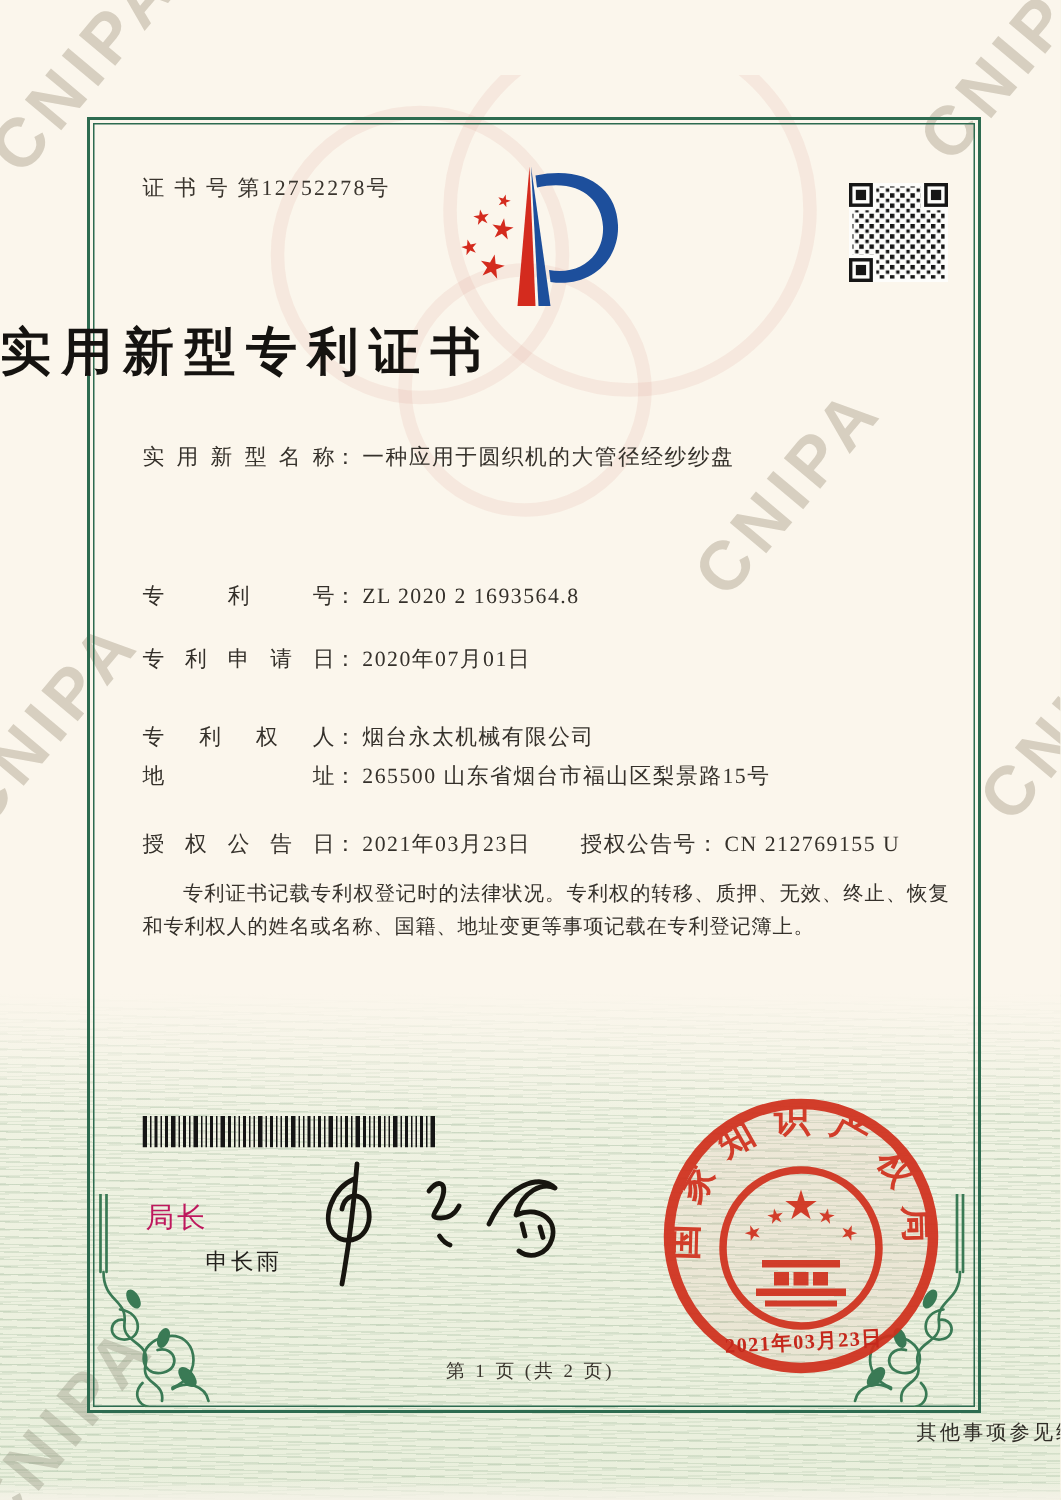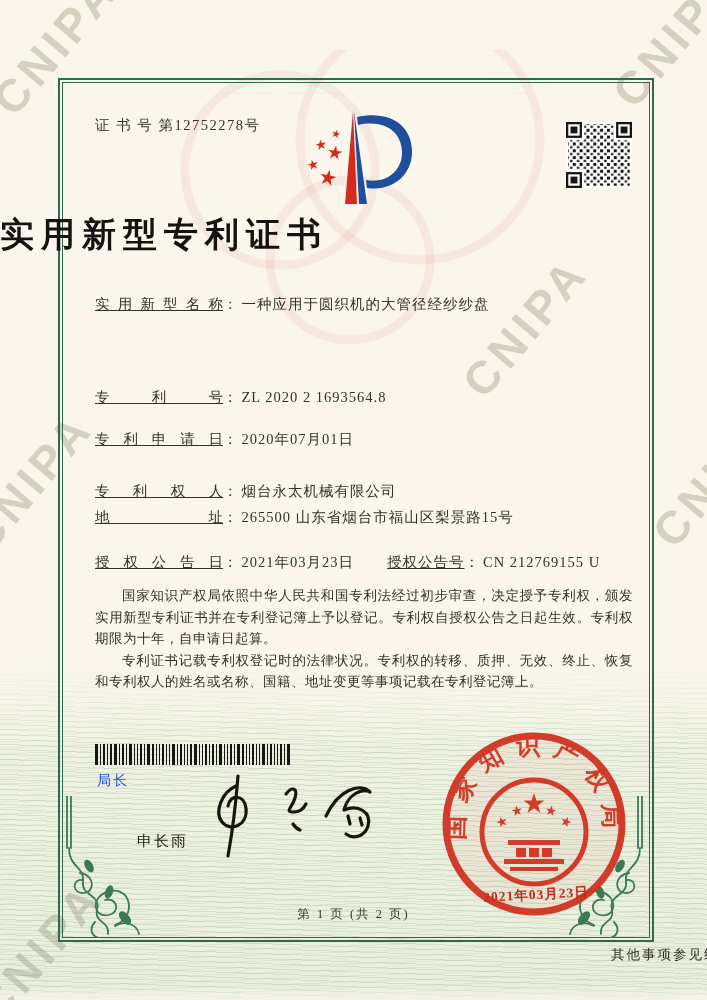--- a/index.html
+++ b/index.html
@@ -30,32 +30,32 @@
   .frame{position:absolute;left:58px;top:78px;width:592px;height:860px;border:2px solid #2d6b50;z-index:2;}
   .frame-inner{position:absolute;inset:2px;border:1px solid #2d6b50;}
 
   .cert-no{position:absolute;left:95px;top:116px;font-size:14.5px;letter-spacing:1.5px;color:#3a352e;z-index:3;}
   .logo{position:absolute;left:283px;top:108px;z-index:3;}
   .qr{position:absolute;left:566px;top:122px;width:66px;height:66px;z-index:3;}
   .title{position:absolute;left:0;top:212px;width:707px;font-size:34px;font-weight:bold;
     letter-spacing:7px;color:#151310;z-index:3;}
 
   .frow{position:absolute;left:95px;width:545px;font-size:14.5px;color:#35312b;z-index:3;white-space:nowrap;}
-  .flabel{display:inline-block;width:128px;text-align:justify;text-align-last:justify;vertical-align:bottom;text-decoration:underline;}
+  .flabel{display:inline-block;width:128px;text-align:justify;text-align-last:justify;vertical-align:bottom;}
   .fcolon{margin-right:4px;}
   .fval{letter-spacing:1px;}
   .grant2{position:absolute;left:292px;top:0;white-space:nowrap;}
   .grant2 .flabel{width:auto;letter-spacing:1px;}
 
   .paras{position:absolute;left:95px;top:585px;width:538px;z-index:3;color:#35312b;}
   .paras p{margin:0;font-size:13.5px;line-height:21.5px;text-align:justify;text-indent:2em;letter-spacing:.5px;}
 
   .barcode{position:absolute;left:95px;top:744px;z-index:3;}
 
-  .signer-title{position:absolute;left:97px;top:772px;font-size:14px;color:#1d4ed8;z-index:4;letter-spacing:2px;}
+  .signer-title{position:absolute;left:97px;top:799px;font-size:19px;color:#be185d;z-index:4;letter-spacing:2px;}
   .signer-name{position:absolute;left:97px;top:832px;font-size:15px;color:#23211d;z-index:4;letter-spacing:2px;margin-left:40px;}
   .signature{position:absolute;left:198px;top:772px;z-index:4;}
 
   .seal{position:absolute;left:438px;top:728px;z-index:5;opacity:.93;}
   .seal-date{position:absolute;left:441px;top:886px;width:190px;text-align:center;font-size:13.5px;font-weight:bold;
     color:#c5281c;letter-spacing:1px;transform:rotate(-3deg);z-index:6;white-space:nowrap;}
 
   .flourish{position:absolute;z-index:3;}
   .flourish.left{left:59px;top:796px;transform:scaleX(-1);}
   .flourish.right{left:564px;top:796px;}
@@ -154,21 +154,20 @@
     <span class="flabel">地址</span><span class="fcolon">：</span><span class="fval">265500 山东省烟台市福山区梨景路15号</span>
   </div>
   <div class="frow" style="top:553px;">
     <span class="flabel">授权公告日</span><span class="fcolon">：</span><span class="fval">2021年03月23日</span>
     <span class="grant2">
       <span class="flabel">授权公告号</span><span class="fcolon">：</span><span class="fval">CN 212769155 U</span>
     </span>
   </div>
 
   <div class="paras">
-    <p>国家知识产权局依照中华人民共和国专利法经过初步审查，决定授予专利权，颁发实用新型专利证书并在专利登记簿上予以登记。专利权自授权公告之日起生效。专利权期限为十年，自申请日起算。</p>
     <p>专利证书记载专利权登记时的法律状况。专利权的转移、质押、无效、终止、恢复和专利权人的姓名或名称、国籍、地址变更等事项记载在专利登记簿上。</p>
   </div>
 
   <svg class="barcode" width="198" height="21" viewBox="0 0 198 21">
     <path fill="#151515" d="M0 0h3v21h-3z M5 0h1v21h-1z M8 0h2v21h-2z M12 0h1v21h-1z M15 0h2v21h-2z M19 0h3v21h-3z M24 0h1v21h-1z M27 0h2v21h-2z M31 0h1v21h-1z M34 0h3v21h-3z M39 0h1v21h-1z M42 0h1v21h-1z M45 0h2v21h-2z M49 0h1v21h-1z M52 0h3v21h-3z M57 0h2v21h-2z M61 0h1v21h-1z M64 0h1v21h-1z M67 0h2v21h-2z M71 0h1v21h-1z M74 0h1v21h-1z M77 0h3v21h-3z M82 0h1v21h-1z M85 0h2v21h-2z M89 0h1v21h-1z M92 0h1v21h-1z M95 0h2v21h-2z M99 0h3v21h-3z M104 0h1v21h-1z M107 0h1v21h-1z M110 0h2v21h-2z M114 0h1v21h-1z M117 0h2v21h-2z M121 0h1v21h-1z M124 0h3v21h-3z M129 0h1v21h-1z M132 0h1v21h-1z M135 0h2v21h-2z M139 0h1v21h-1z M142 0h3v21h-3z M147 0h2v21h-2z M151 0h1v21h-1z M154 0h1v21h-1z M157 0h2v21h-2z M161 0h1v21h-1z M164 0h1v21h-1z M167 0h3v21h-3z M172 0h1v21h-1z M175 0h2v21h-2z M179 0h1v21h-1z M182 0h1v21h-1z M185 0h2v21h-2z M189 0h1v21h-1z M192 0h3v21h-3z"></path>
   </svg>
 
   <div class="signer-title">局长</div>
   <div class="signer-name">申长雨</div>
 

